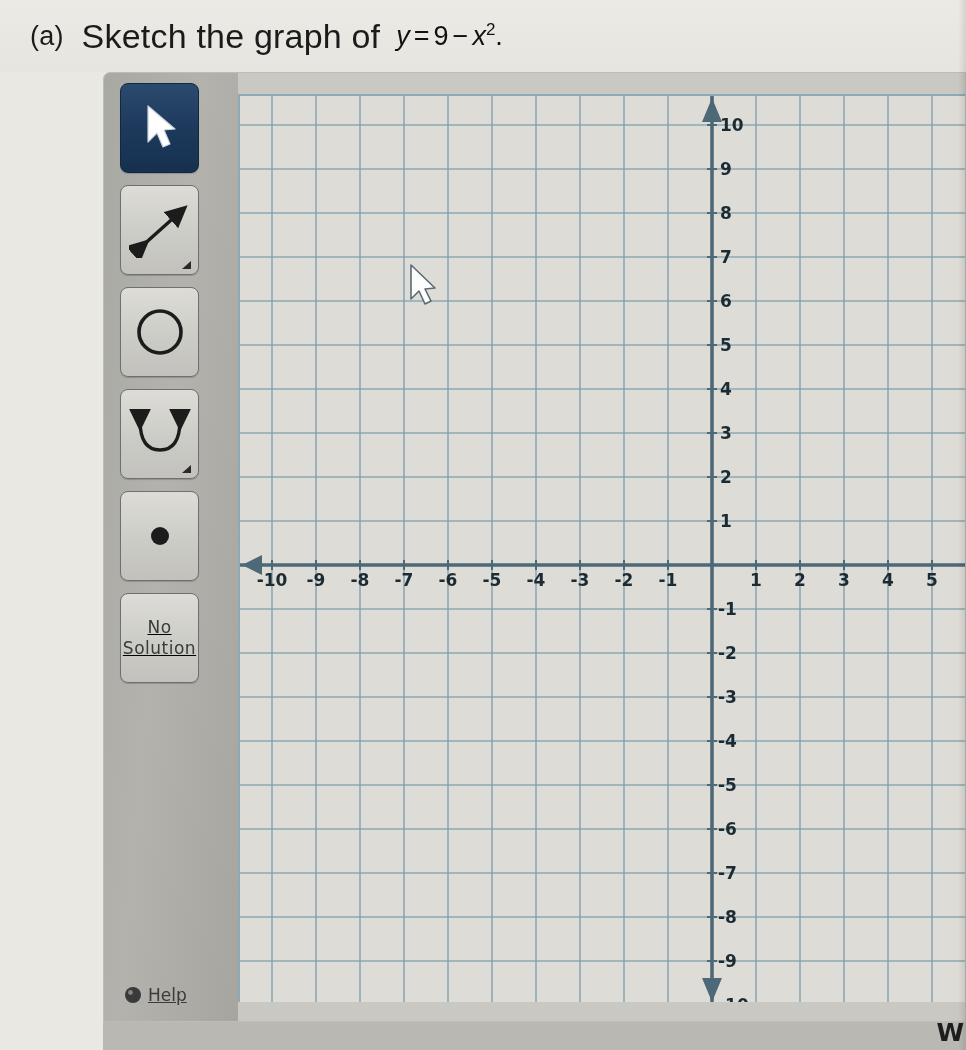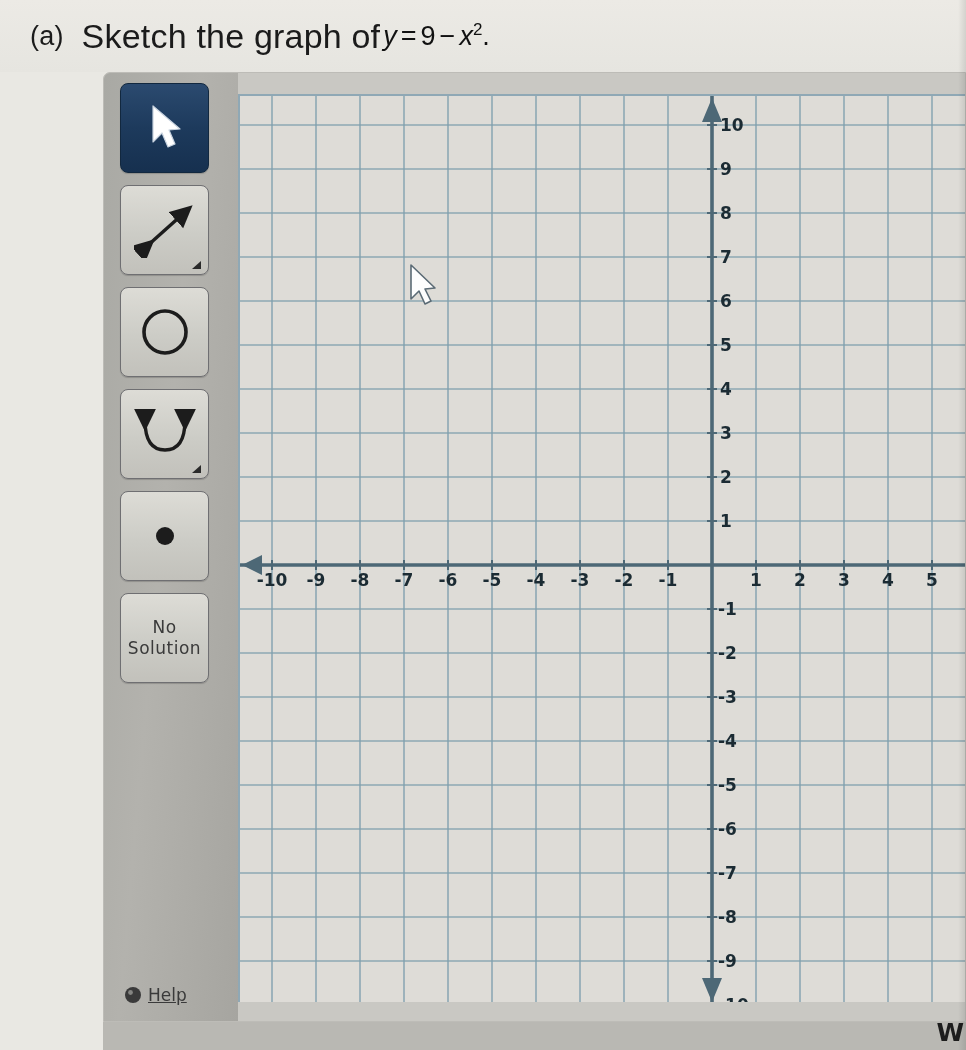--- a/index.html
+++ b/index.html
@@ -36,21 +36,21 @@
   }
   .q-text {
     font-size: 34px;
     color: #1b1b1b;
     letter-spacing: .2px;
   }
   .q-eq {
     font-style: italic;
     font-size: 27px;
     color: #111;
-    margin-left: 3px;
+    margin-left: 16px;
   }
   .q-eq .op { font-style: normal; padding: 0 4px; }
   .q-eq .num { font-style: normal; }
   .q-eq sup { font-size: 17px; font-style: normal; vertical-align: super; }
 
   
   #widget-panel {
     position: absolute;
     left: 103px;
     top: 72px;
@@ -68,31 +68,32 @@
     position: absolute;
     left: 0; top: 0;
     width: 134px;
     height: 950px;
     background: linear-gradient(95deg,#a9a9a4 0%, #b3b2ad 45%, #a6a5a0 100%);
     box-sizing: border-box;
   }
   .tool-btn {
     position: absolute;
     left: 16px;
-    width: 89px;
+    width: 79px;
     height: 90px;
     border-radius: 8px;
     border: 1px solid #6f6f72;
     background: linear-gradient(180deg,#dddcd6 0%, #ccccc6 55%, #c2c1bb 100%);
     box-sizing: border-box;
     display: flex;
     align-items: center;
     justify-content: center;
     cursor: pointer;
     box-shadow: 0 1px 1px rgba(0,0,0,.18);
+    text-decoration: underline;
   }
   .tool-btn.active {
     background: linear-gradient(180deg,#2b4a6f 0%, #1d3a5c 50%, #16304f 100%);
     border-color: #12283f;
   }
   .tool-btn .corner {
     position: absolute;
     right: 7px;
     bottom: 5px;
     width: 0; height: 0;

